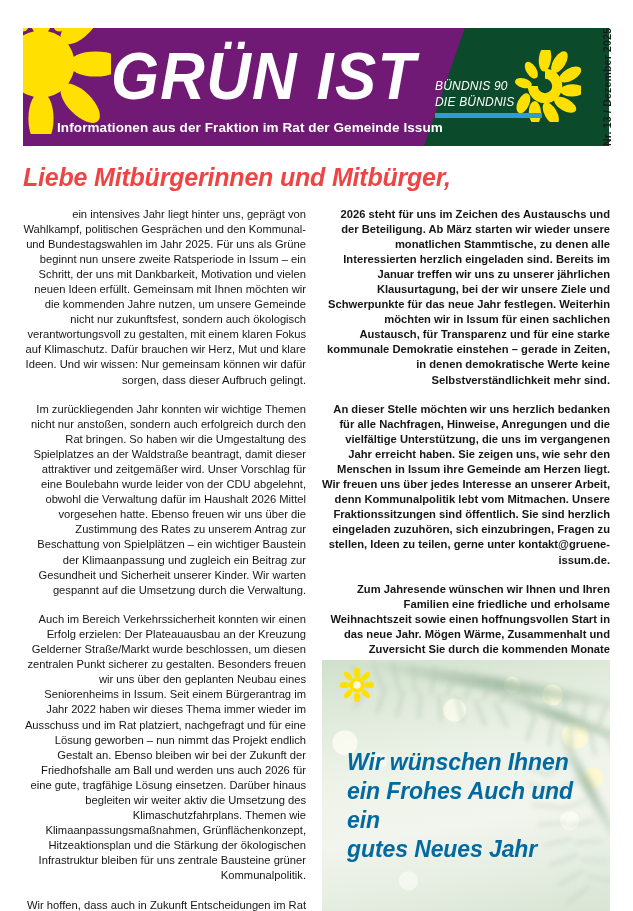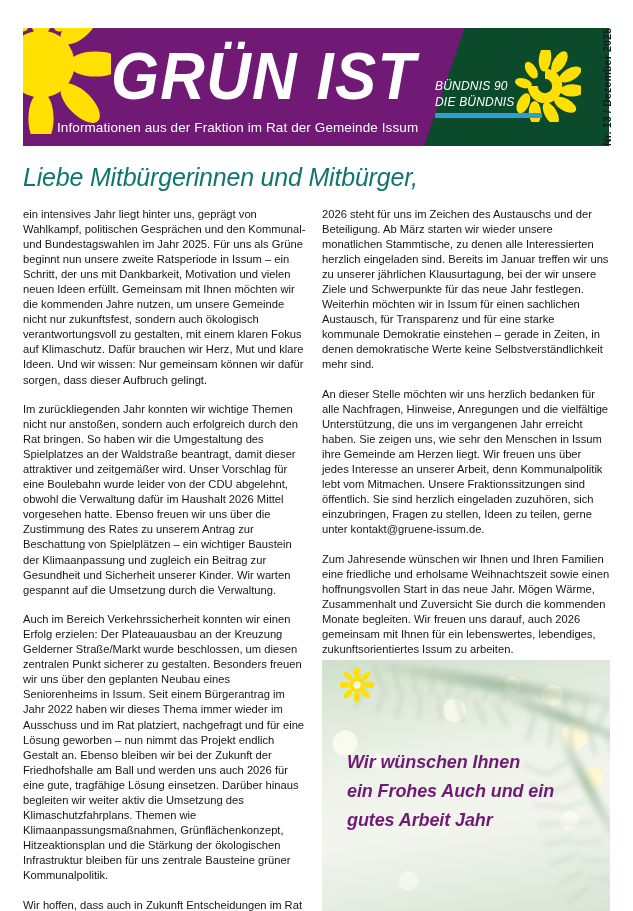--- a/index.html
+++ b/index.html
@@ -57,21 +57,21 @@
     transform: scaleX(0.92);
     transform-origin: left top;
     white-space: nowrap;
   }
   .header-subtitle {
     position: absolute;
     left: 34px;
     top: 92px;
     color: #ffffff;
     font-size: 13.5px;
-    font-weight: normal;
+    font-weight: bold;
     letter-spacing: 0.1px;
     white-space: nowrap;
   }
 
   
   .logo {
     position: absolute;
     right: 6px;
     top: 28px;
     width: 172px;
@@ -121,41 +121,42 @@
     letter-spacing: 0.2px;
     white-space: nowrap;
     text-align: left;
   }
 
   
   .headline {
     position: absolute;
     left: 23px;
     top: 163px;
-    color: #0f766e;
+    color: #ef4444;
     font-size: 25px;
-    font-weight: normal;
+    font-weight: bold;
     font-style: italic;
     letter-spacing: -0.2px;
     white-space: nowrap;
   }
 
   
   .col {
     position: absolute;
     top: 207px;
     font-size: 11.2px;
     line-height: 15.05px;
     color: #161616;
     text-align: left;
   }
   .col-left  { left: 23px;  width: 283px; }
-  .col-right { left: 322px; width: 288px; }
+  .col-right { left: 322px; width: 288px; font-weight: bold; }
   .col p {
     margin: 0 0 14.5px 0;
+    text-align: right;
   }
   .col p:last-child { margin-bottom: 0; }
   .signature { margin-top: 2px; }
 
   
   .greeting {
     position: absolute;
     left: 322px;
     top: 660px;
     width: 288px;
@@ -195,22 +196,22 @@
     left: 18px;
     top: 8px;
     width: 34px;
     height: 34px;
   }
   .greeting-text {
     position: absolute;
     left: 25px;
     top: 88px;
     width: 255px;
-    color: #701a75;
-    font-size: 18px;
+    color: #0369a1;
+    font-size: 23px;
     line-height: 29px;
     font-weight: bold;
     font-style: italic;
     letter-spacing: -0.1px;
   }
 </style>
 </head>
 <body>
 
 <div class="header">
@@ -351,15 +352,15 @@
       <ellipse cx="24" cy="76" rx="16" ry="8" transform="rotate(-45 24 76)"></ellipse>
       <ellipse cx="76" cy="76" rx="16" ry="8" transform="rotate(45 76 76)"></ellipse>
       <circle cx="50" cy="50" r="22"></circle>
     </g>
     <circle cx="50" cy="50" r="11" fill="#f7f7e8"></circle>
   </svg>
 
   <div class="greeting-text">
     <div>Wir wünschen Ihnen</div>
     <div>ein Frohes Auch und ein</div>
-    <div>gutes Arbeit Jahr</div>
+    <div>gutes Neues Jahr</div>
   </div>
 </div>
 
 </body></html>

